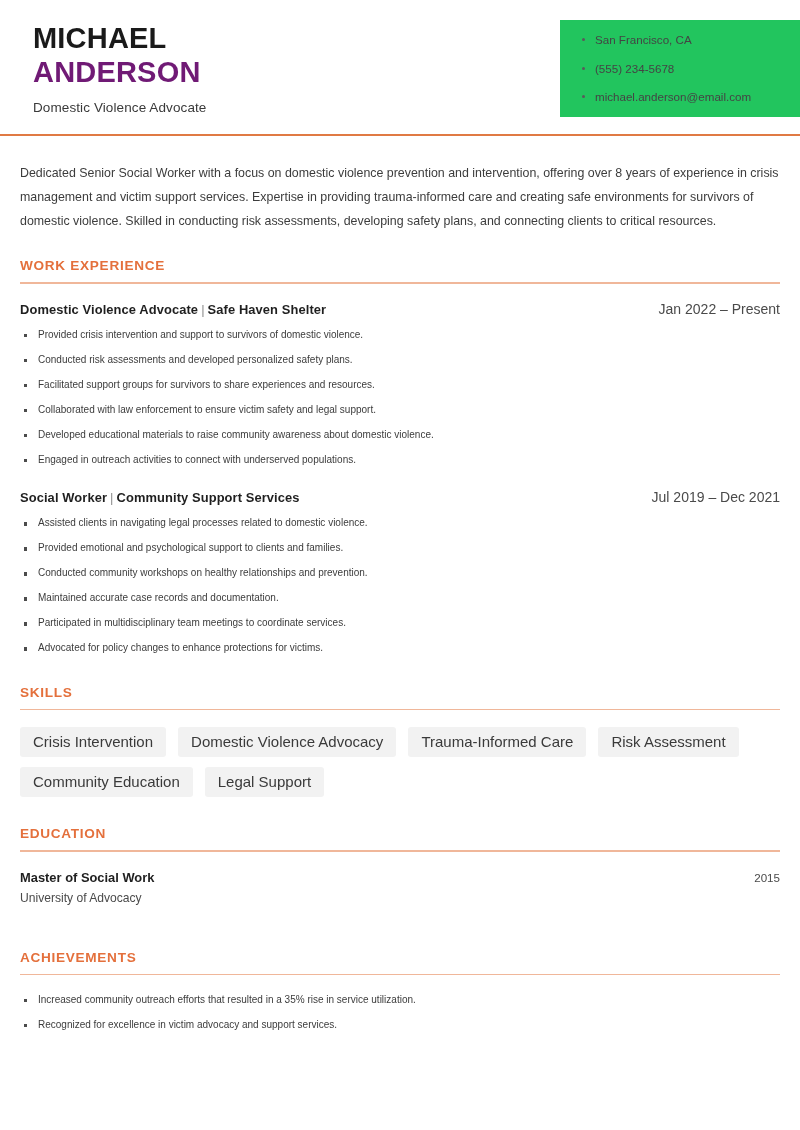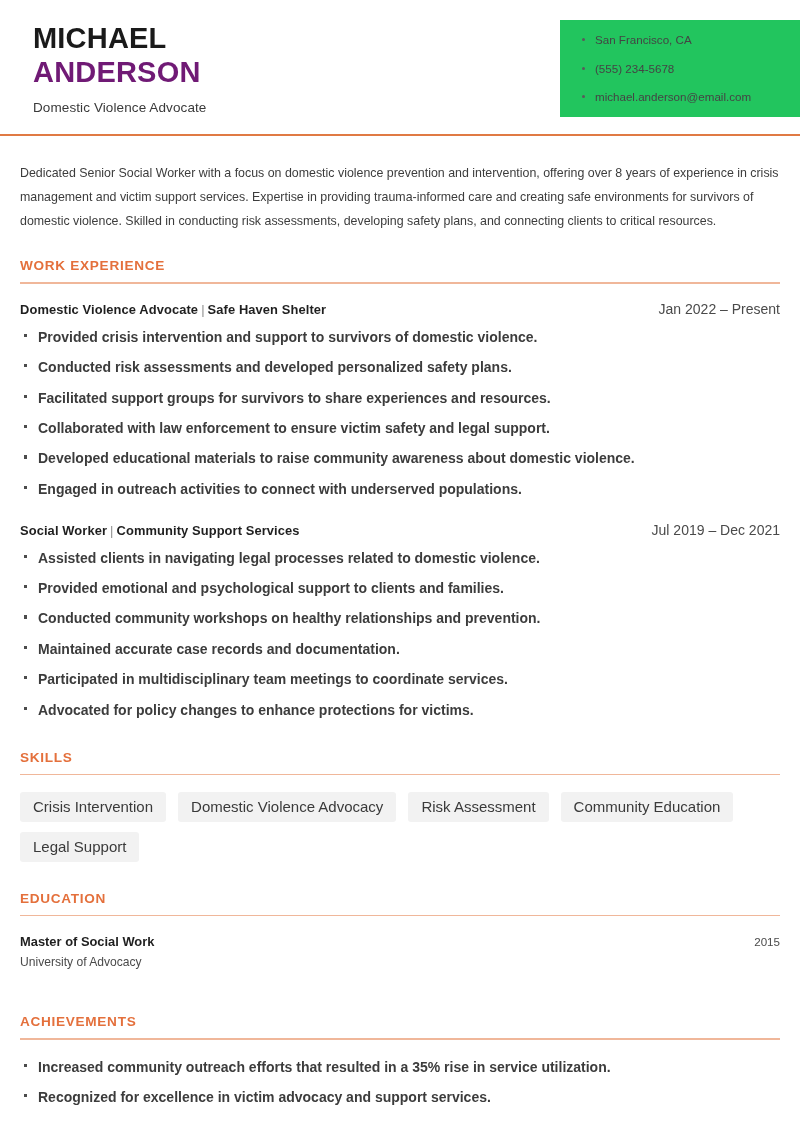--- a/index.html
+++ b/index.html
@@ -151,26 +151,25 @@
     padding-left: 14px;
   }
 
   ul.bullets {
     list-style: none;
     margin: 11px 0 0 0;
     padding: 0;
   }
   ul.bullets li {
     position: relative;
-    font-size: 14px;
+    font-size: 10px;
     line-height: 1.35;
     color: #3c3c3c;
     padding-left: 18px;
     margin-bottom: 11.5px;
-    font-weight: bold;
   }
   ul.bullets li:last-child { margin-bottom: 0; }
   ul.bullets li::before {
     content: "";
     position: absolute;
     left: 4px;
     top: 6px;
     width: 3.2px;
     height: 3.2px;
     background: #4b4b4b;
@@ -290,20 +289,21 @@
         </ul>
       </div>
     </div>
 
     <div class="section skills">
       <h2 class="section-title">SKILLS</h2>
       <div class="section-rule"></div>
       <div class="tags">
         <span class="tag">Crisis Intervention</span>
         <span class="tag">Domestic Violence Advocacy</span>
+        <span class="tag">Trauma-Informed Care</span>
         <span class="tag">Risk Assessment</span>
         <span class="tag">Community Education</span>
         <span class="tag">Legal Support</span>
       </div>
     </div>
 
     <div class="section education">
       <h2 class="section-title">EDUCATION</h2>
       <div class="section-rule"></div>
       <div class="edu-entry">

